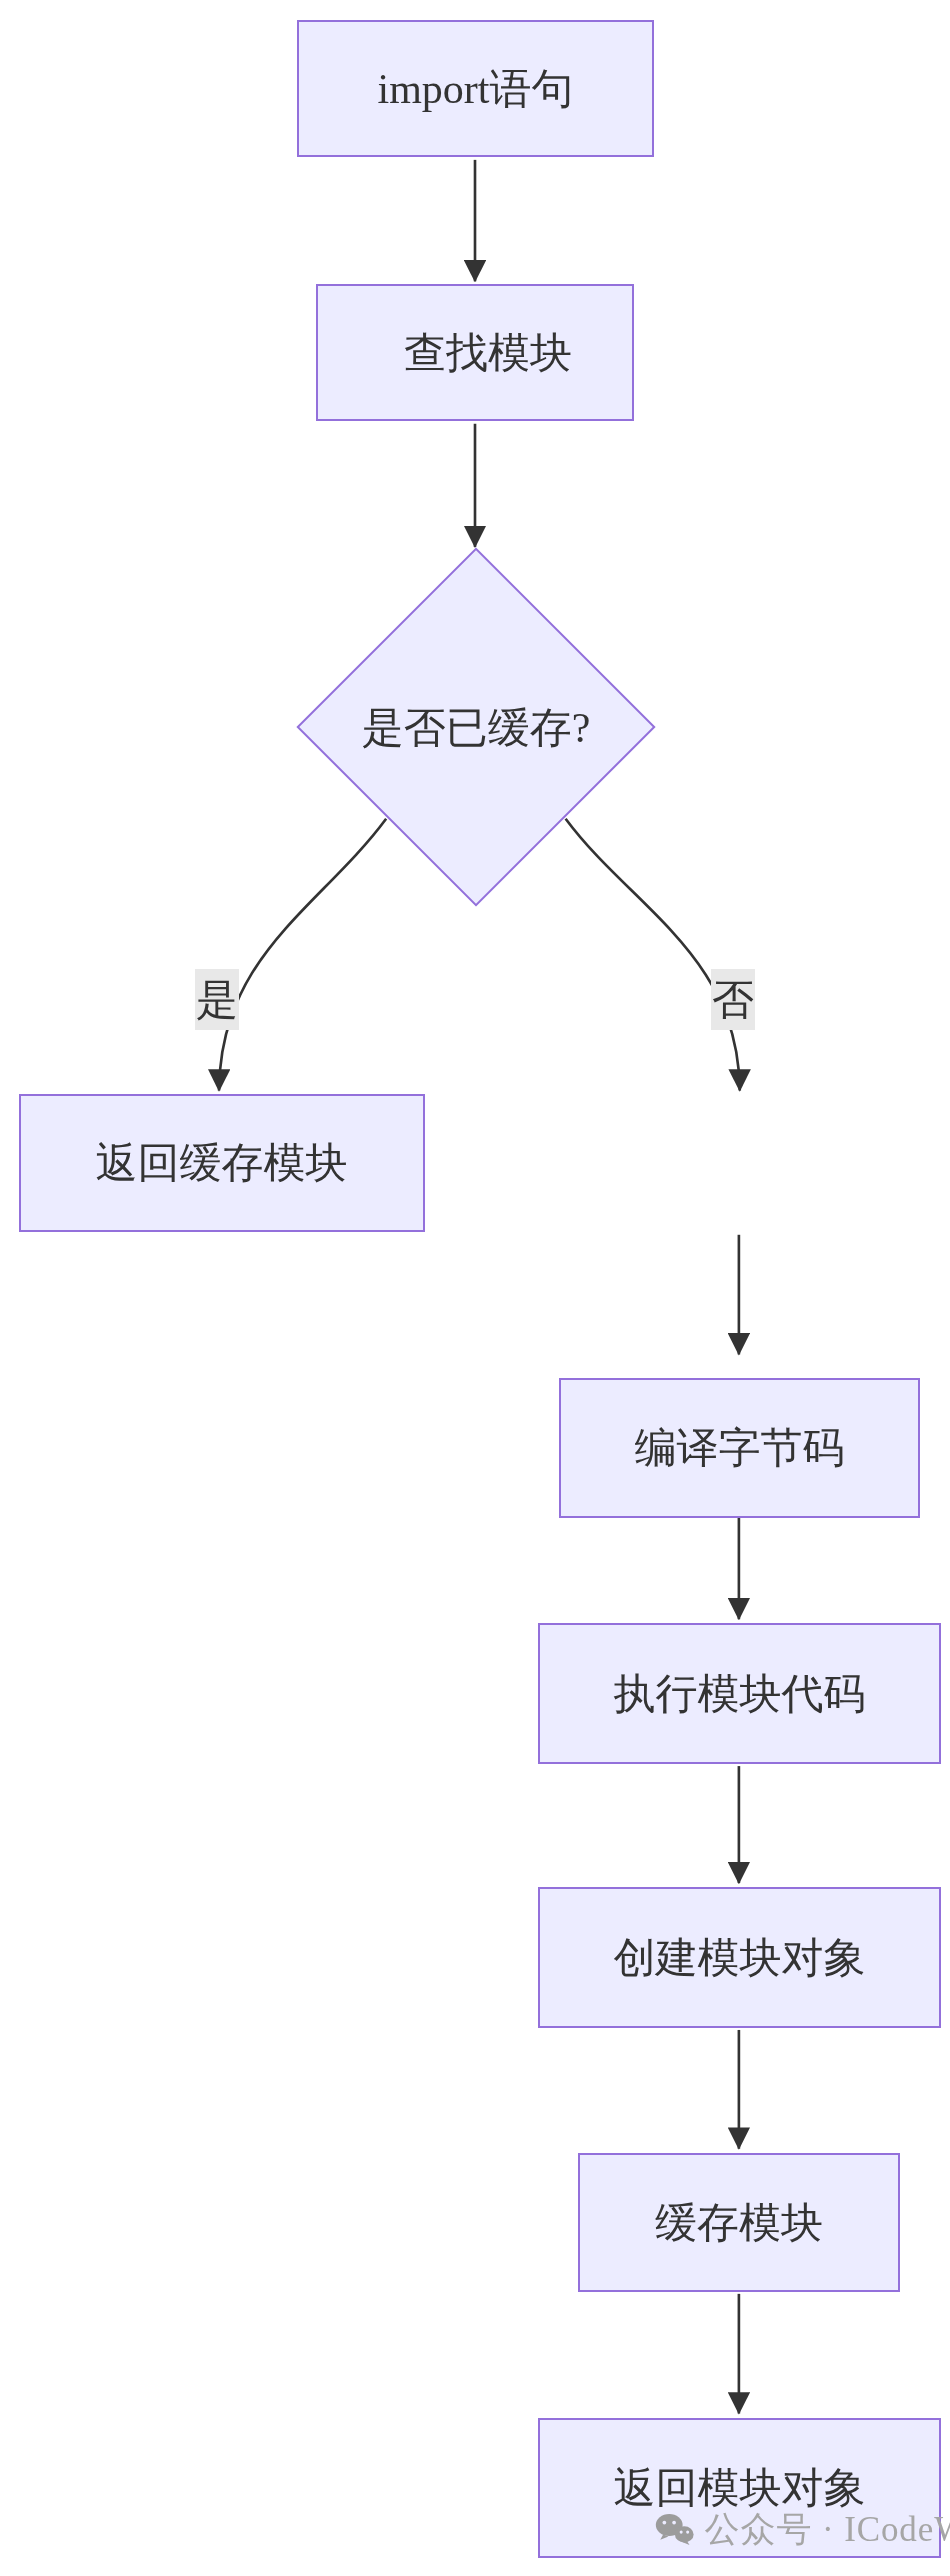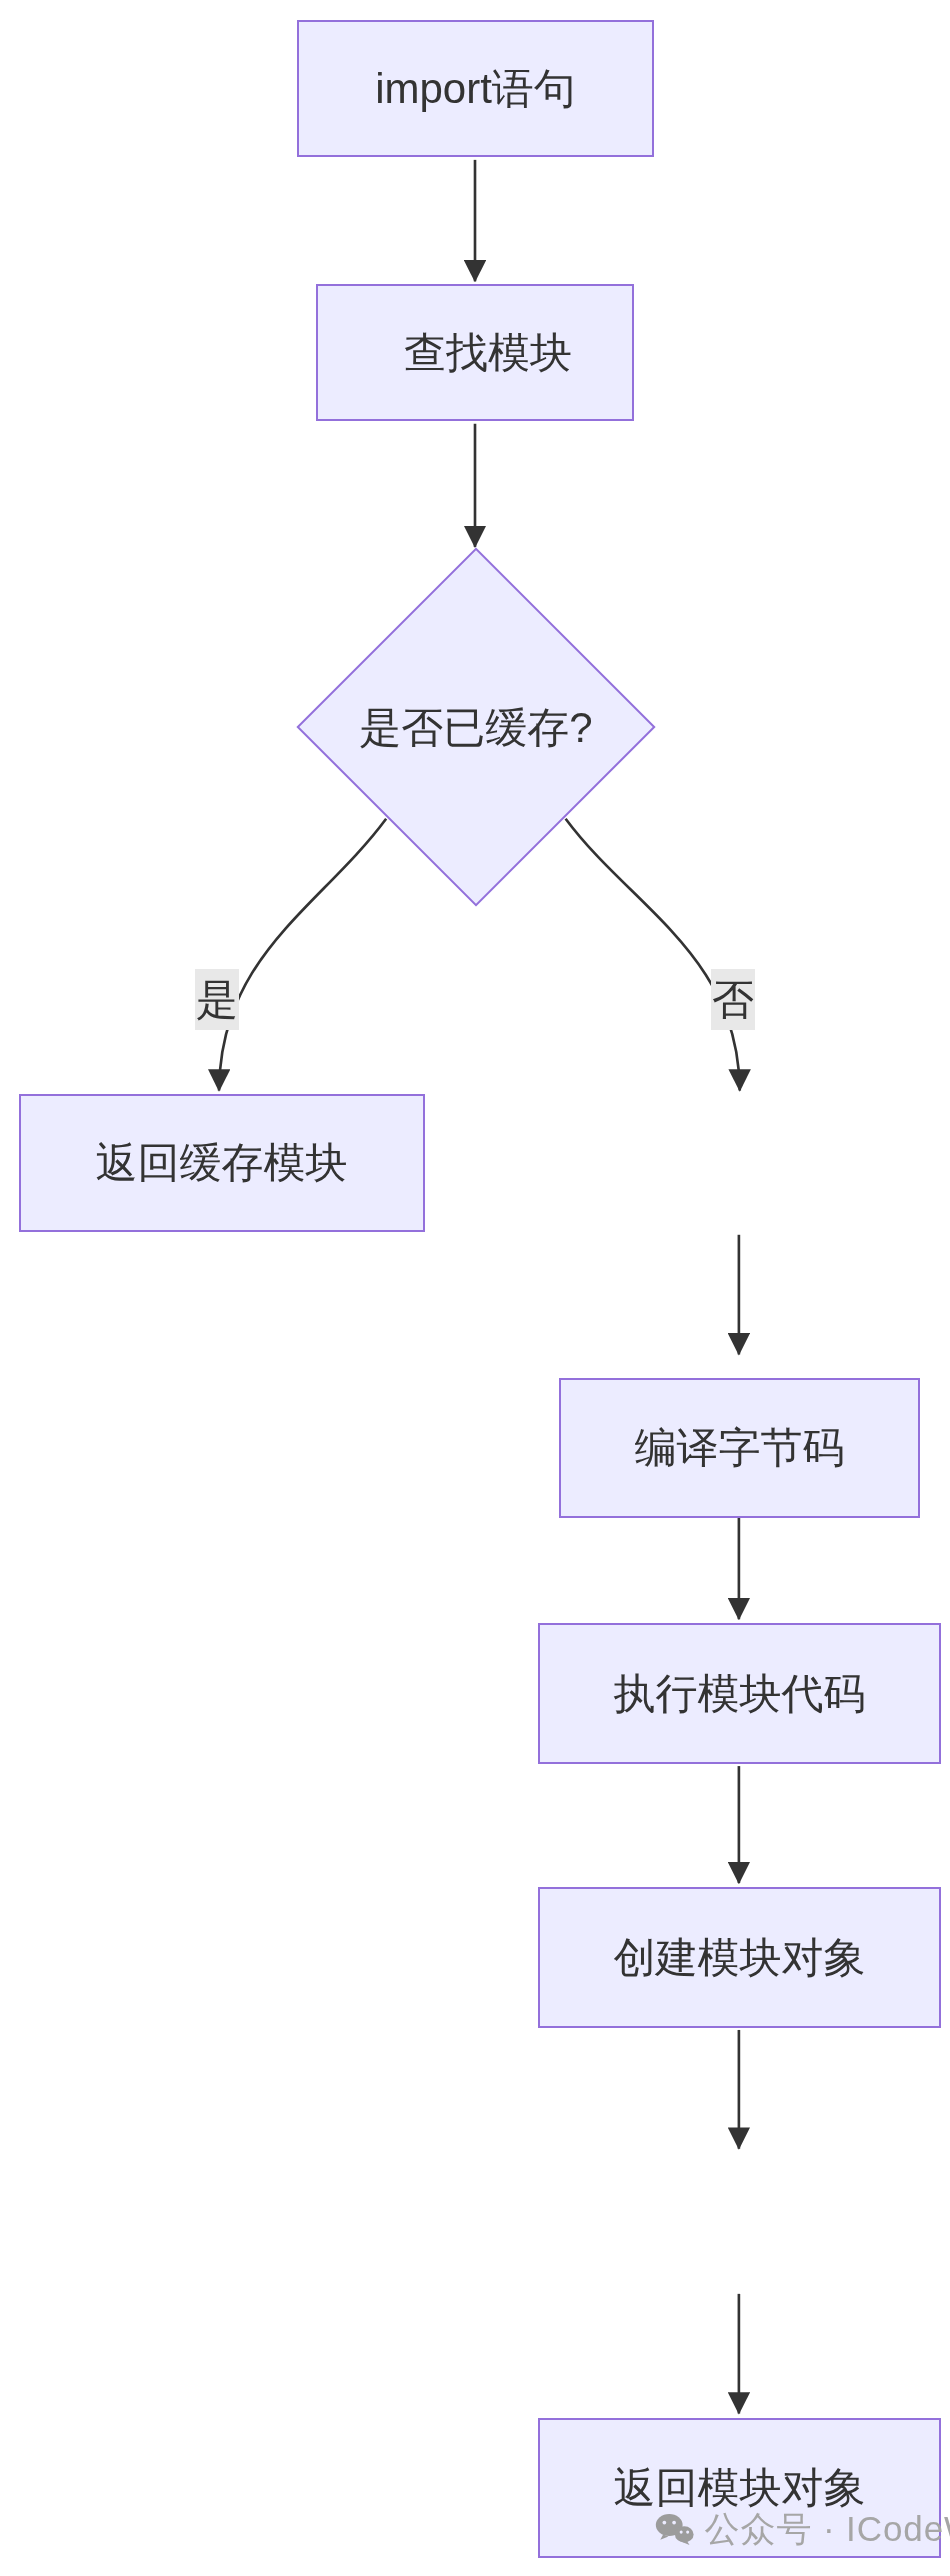--- a/index.html
+++ b/index.html
@@ -6,20 +6,21 @@
   body {
     font-family: "Liberation Sans", "DejaVu Sans", sans-serif;
     color: var(--text, #333333);
   }
   .canvas {
     position: relative;
     width: 950px;
     height: 2576px;
     background: #ffffff;
     overflow: hidden;
+    font-family: Liberation Serif, serif;
   }
   svg.edge-layer {
     position: absolute;
     left: 0; top: 0;
     width: 950px; height: 2576px;
   }
   .edge {
     fill: none;
     stroke: var(--edge, #333333);
     stroke-width: 3;
@@ -140,20 +141,23 @@
   </div>
 
   <div class="node" style="left:538px; top:1623px; width:403px; height:141px;">
     <span>执行模块代码</span>
   </div>
 
   <div class="node" style="left:538px; top:1887px; width:403px; height:141px;">
     <span>创建模块对象</span>
   </div>
 
+  <div class="node" style="left:578px; top:2153px; width:322px; height:139px;">
+    <span>缓存模块</span>
+  </div>
 
   <div class="node" style="left:538px; top:2418px; width:403px; height:140px;">
     <span>返回模块对象</span>
   </div>
 
   <div class="watermark">
     <svg class="wm-icon" width="39" height="33" viewBox="0 0 48 40" xmlns="http://www.w3.org/2000/svg">
       <g fill="currentColor">
         <ellipse cx="17.5" cy="14.5" rx="16.5" ry="13.5"></ellipse>
         <path d="M 10 26 L 6.5 32.5 L 16.5 28.5 Z"></path>

